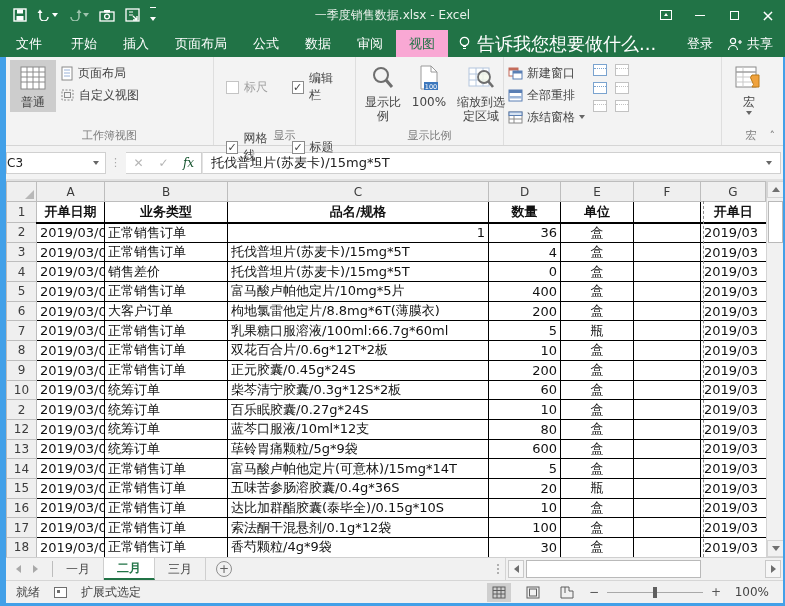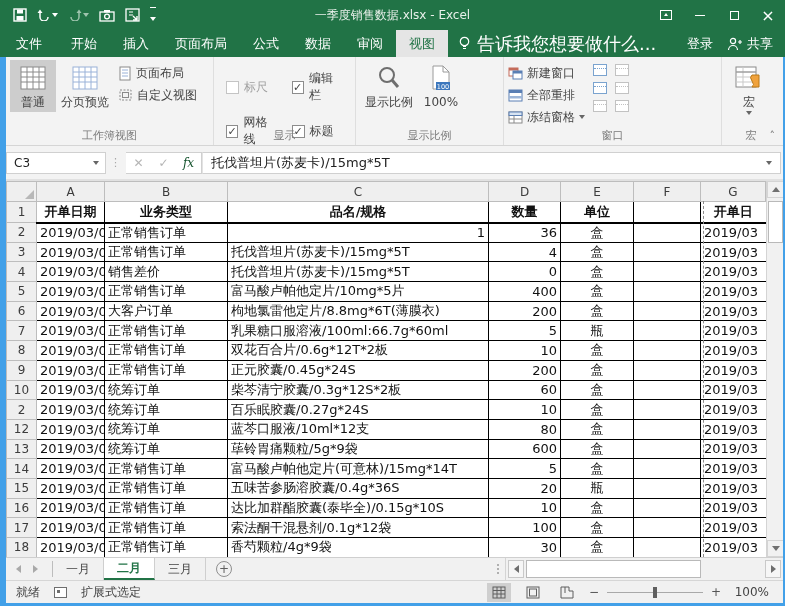--- a/index.html
+++ b/index.html
@@ -17,53 +17,53 @@
   .glyph-min { width:10px; height:1px; background:#fff; display:inline-block; }
   .glyph-max { width:9px; height:9px; border:1px solid #fff; display:inline-block; }
   .glyph-close::before { content:"×"; font-size:16px; color:#fff; }
   .glyph-rdo { width:12px; height:10px; border:1px solid #fff; display:inline-block; position:relative; }
   .glyph-rdo::after { content:""; position:absolute; left:3px; top:2px; border-left:2px solid transparent; border-right:2px solid transparent; border-bottom:3px solid #fff; }
 
   
   .tabrow { height:27px; background:#217346; display:flex; align-items:stretch; color:#fff; font-size:13px; flex:0 0 27px; }
   .rtab { display:flex; align-items:center; padding:0 13px; cursor:default; }
   .rtab.file { font-weight:normal; padding:0 16px; }
-  .rtab.active { background:#e5e5e5; color:#217346; }
+  .rtab.active { background:#f9a8d4; color:#217346; }
   .tellme { display:flex; align-items:center; gap:6px; padding:0 10px; font-size:18px; color:#fff; }
   .tr-right { margin-left:auto; display:flex; align-items:center; gap:14px; padding-right:12px; font-size:13px; }
   .share-btn { display:flex; align-items:center; gap:5px; }
 
   
   .frame { flex:1 1 auto; border-left:6px solid #42a0e8; border-right:2px solid #42a0e8; border-bottom:3px solid #42a0e8; display:flex; flex-direction:column; background:#fff; }
   .ribbon { height:89px; flex:0 0 89px; background:#f3f3f3; border-bottom:1px solid #d5d5d5; display:flex; position:relative; }
   .rgroup { position:relative; border-right:1px solid #dedede; padding:3px 4px 16px 4px; display:flex; align-items:flex-start; }
   .rgroup-label { position:absolute; bottom:2px; left:0; right:0; text-align:center; font-size:11px; color:#7a7a7a; }
   .bigbtn { display:flex; flex-direction:column; align-items:center; justify-content:flex-start; padding:3px 5px; min-width:46px; text-align:center; line-height:14px; color:#444; }
   .bigbtn.sel { background:#cdcdcd; }
   .bigbtn .ic { height:30px; display:flex; align-items:center; justify-content:center; margin-bottom:2px; }
   .smallcol { display:flex; flex-direction:column; justify-content:flex-start; gap:4px; padding-top:4px; }
   .smallbtn { display:flex; align-items:center; gap:4px; color:#444; height:18px; white-space:nowrap; }
-  .cbgrid { display:grid; grid-template-columns:auto auto; gap:10px 14px; padding:10px 8px; }
+  .cbgrid { display:grid; grid-template-columns:auto auto; gap:26px 14px; padding:10px 8px; }
   .cb { display:flex; align-items:center; gap:5px; color:#444; }
   .cb.dis { color:#9f9f9f; }
   .cbox { width:13px; height:13px; border:1px solid #8c8c8c; background:#fff; display:inline-flex; align-items:center; justify-content:center; font-size:11px; color:#444; }
   .cb.dis .cbox { border-color:#c4c4c4; }
   .cbox.on::before { content:"✓"; }
   .tri { width:0; height:0; display:inline-block; }
   .tri.d { border-left:3px solid transparent; border-right:3px solid transparent; border-top:4px solid #666; }
   .tri.d.w { border-top-color:#fff; }
   .minibox { width:14px; height:12px; border:1px solid #7aa3cf; display:inline-block; position:relative; background:#fff; }
   .minibox.dis { border-color:#c2c2c2; }
   .minibox::after { content:""; position:absolute; left:0; right:0; top:3px; border-top:1px dotted #7aa3cf; }
   .minibox.dis::after { border-top-color:#c2c2c2; }
   .collapse-ribbon { position:absolute; right:8px; bottom:3px; color:#777; font-size:11px; }
 
   
   .fbar { height:35px; flex:0 0 35px; background:#f3f3f3; border-bottom:2px solid #e1e1e1; display:flex; align-items:center; padding:0 2px 0 0; }
-  .namebox { width:100px; height:22px; background:#fff; border:1px solid #d0d0d0; display:flex; align-items:center; padding-left:7px; font-size:12px; color:#222; }
+  .namebox { width:100px; height:22px; background:#fff; border:1px solid #d0d0d0; display:flex; align-items:center; padding-left:0; font-size:12px; color:#222; }
   .namebox .tri { margin-left:auto; margin-right:6px; }
   .fdots { color:#a9a9a9; padding:0 4px; font-size:11px; letter-spacing:1px; }
   .fbtns { display:flex; align-items:center; height:22px; background:#fff; border:1px solid #d0d0d0; border-left:none; }
   .fbtn { width:25px; text-align:center; color:#b4b4b4; font-size:12px; }
   .fbtn.fx { color:#14532d; font-style:italic; font-family:"DejaVu Serif","Liberation Serif",serif; }
   .finput { flex:1; height:22px; background:#fff; border:1px solid #d0d0d0; border-left:1px solid #e3e3e3; display:flex; align-items:center; padding:0 8px; font-size:13px; color:#222; }
   .finput .tri { margin-left:auto; }
 
   
   .gridwrap { height:376px; flex:0 0 376px; position:relative; background:#fff; overflow:hidden; display:flex; }
@@ -214,29 +214,20 @@
       <div class="rgroup" style="width:208px">
         <span class="bigbtn sel">
           <span class="ic">
               <svg width="26" height="26" viewBox="0 0 26 26">
                 <rect x="1" y="2" width="24" height="22" fill="#fff" stroke="#8a8a8a"></rect>
                 <path d="M1 7 h24 M1 12 h24 M1 17 h24 M7 2 v22 M13 2 v22 M19 2 v22" stroke="#8a8a8a" stroke-width="1"></path>
               </svg>
             </span>
           <span>普通</span>
         </span>
-        <span class="bigbtn">
-          <span class="ic">
-              <svg width="26" height="26" viewBox="0 0 26 26">
-                <rect x="1" y="2" width="24" height="22" fill="#fff" stroke="#9ab2d8"></rect>
-                <path d="M1 7 h24 M1 12 h24 M1 17 h24 M7 2 v22 M13 2 v22 M19 2 v22" stroke="#9ab2d8" stroke-width="1"></path>
-              </svg>
-            </span>
-          <span>分页预览</span>
-        </span>
         <span class="smallcol" style="padding-left:4px">
           <span class="smallbtn">
             <svg width="14" height="15" viewBox="0 0 14 15">
                 <rect x="2" y="1" width="10" height="13" fill="#fff" stroke="#8a8a8a"></rect>
                 <path d="M4 4 h6 M4 7 h6 M4 10 h6" stroke="#9ab2d8"></path>
               </svg>
             <span>页面布局</span>
           </span>
           <span class="smallbtn">
             <svg width="15" height="14" viewBox="0 0 15 14">
@@ -285,20 +276,31 @@
           <span class="ic">
               <svg width="24" height="27" viewBox="0 0 24 27">
                 <path d="M4 1 h10 l6 6 v17 h-16 z" fill="#fff" stroke="#9a9a9a"></path>
                 <path d="M14 1 l0 6 l6 0" fill="none" stroke="#9a9a9a"></path>
                 <rect x="7" y="17" width="14" height="8" fill="#3c77bd"></rect>
                 <text x="14" y="23.5" text-anchor="middle" font-size="6.5" fill="#fff">100</text>
               </svg>
             </span>
           <span>100%</span>
         </span>
+        <span class="bigbtn" style="min-width:58px">
+          <span class="ic">
+              <svg width="27" height="26" viewBox="0 0 27 26">
+                <rect x="1" y="3" width="20" height="18" fill="#fff" stroke="#b4c6de"></rect>
+                <path d="M1 9 h20 M1 15 h20 M8 3 v18 M15 3 v18" stroke="#b4c6de"></path>
+                <circle cx="16" cy="12" r="6" fill="#f4f7e8" fill-opacity="0.8" stroke="#6e6e6e" stroke-width="1.8"></circle>
+                <path d="M20 16 L25 22" stroke="#6e6e6e" stroke-width="2.6"></path>
+              </svg>
+            </span>
+          <span>缩放到选定区域</span>
+        </span>
         <span class="rgroup-label">显示比例</span>
       </div>
 
       <div class="rgroup" style="width:218px">
         <span class="smallcol">
           <span class="smallbtn">
             <svg width="15" height="13" viewBox="0 0 15 13">
                 <rect x="1" y="1" width="9" height="8" fill="#fff" stroke="#c46b5a"></rect>
                 <rect x="1" y="1" width="9" height="2.5" fill="#c46b5a"></rect>
                 <rect x="5" y="4" width="9" height="8" fill="#fff" stroke="#5a7fb4"></rect>
@@ -327,21 +329,20 @@
         <span class="smallcol" style="padding-left:8px;gap:6px">
           <span class="minibox"></span>
           <span class="minibox"></span>
           <span class="minibox dis"></span>
         </span>
         <span class="smallcol" style="padding-left:8px;gap:6px">
           <span class="minibox dis"></span>
           <span class="minibox dis"></span>
           <span class="minibox dis"></span>
         </span>
-        <span class="rgroup-label">窗口</span>
       </div>
 
       <div class="rgroup" style="width:58px;border-right:none">
         <span class="bigbtn">
           <span class="ic">
               <svg width="28" height="26" viewBox="0 0 28 26">
                 <rect x="1" y="2" width="20" height="20" fill="#fff" stroke="#8a8a8a"></rect>
                 <path d="M1 7 h20 M1 12 h20 M1 17 h20 M8 2 v20" stroke="#c9c9c9"></path>
                 <path d="M1 7 h20" stroke="#8a8a8a"></path>
                 <path d="M17 10 h7 v12 h-7 q3 -2 0 -6 q-3 -4 0 -6" fill="#f0a23c" stroke="#b97818"></path>

